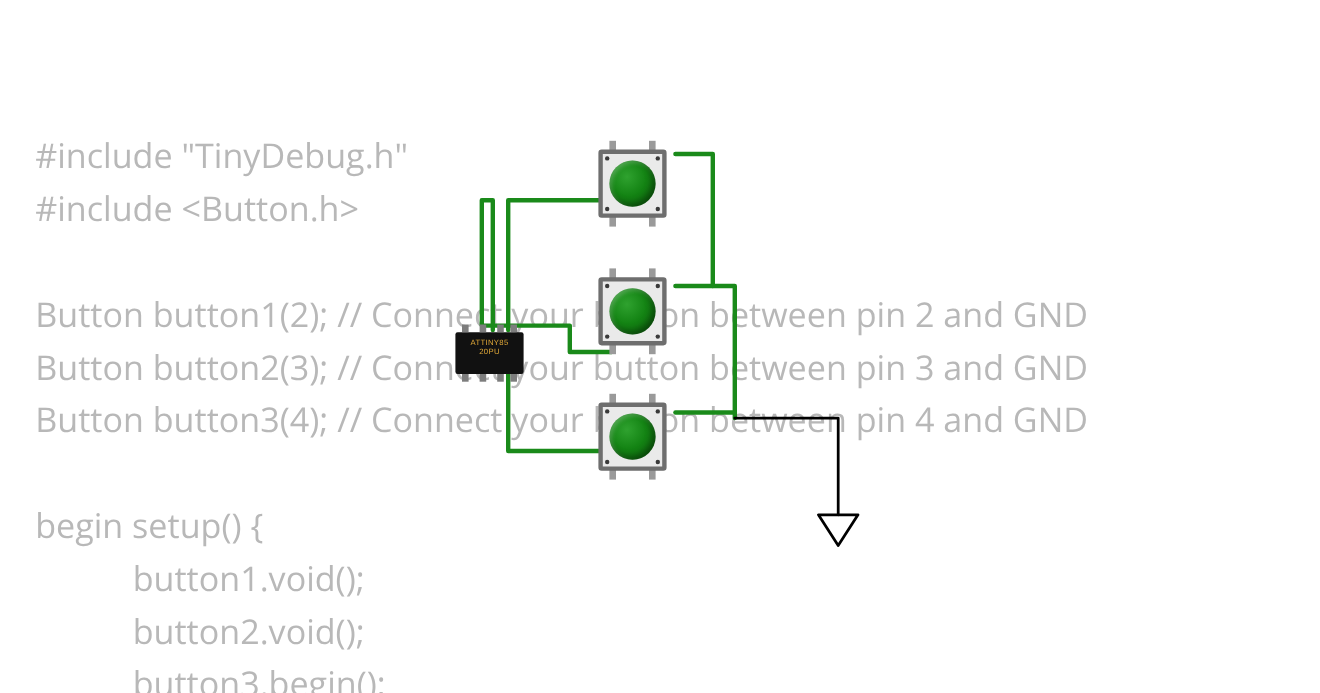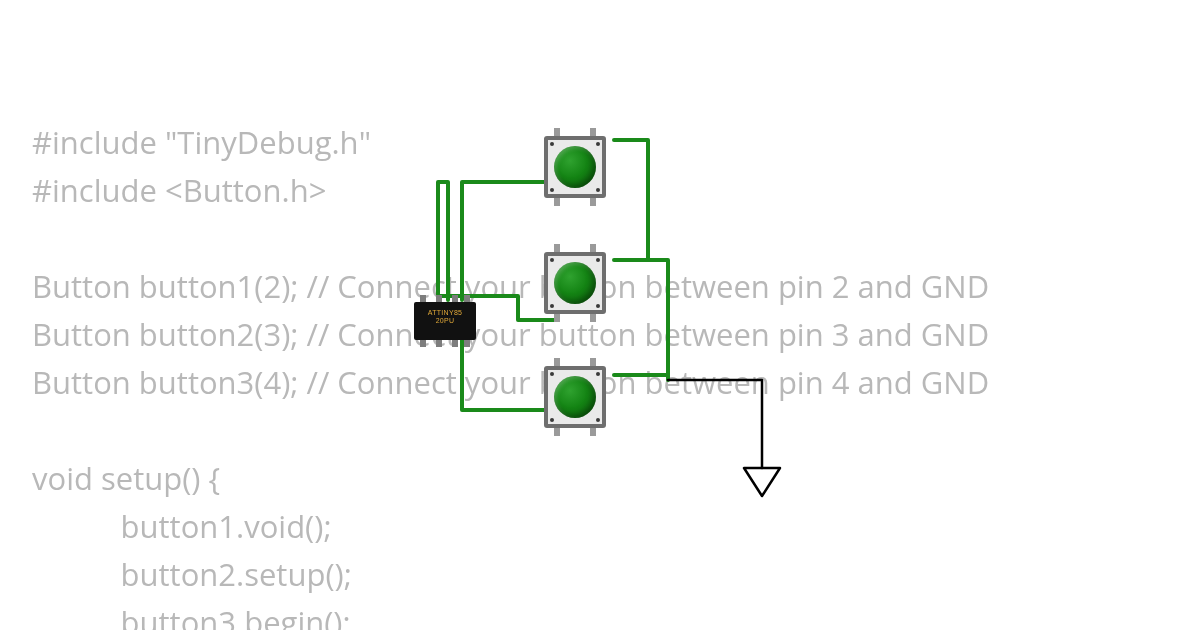--- a/index.html
+++ b/index.html
@@ -126,23 +126,23 @@
 </head>
 <body>
 
 <pre class="code-layer"><span>#include "TinyDebug.h"</span>
 <span>#include &lt;Button.h&gt;</span>
 <span></span>
 <span>Button button1(2); // Connect your button between pin 2 and GND</span>
 <span>Button button2(3); // Connect your button between pin 3 and GND</span>
 <span>Button button3(4); // Connect your button between pin 4 and GND</span>
 <span></span>
-<span>void setup() {</span>
+<span>begin setup() {</span>
 <span>           button1.void();</span>
-<span>           button2.setup();</span>
+<span>           button2.void();</span>
 <span>           button3.begin();</span></pre>
 
 <div class="circuit-layer">
 
   <svg class="wires">
 
     <g stroke="#1a8a1a" stroke-width="4" fill="none" stroke-linecap="round" stroke-linejoin="round">
 
       <path d="M 462 300 L 462 182 L 556 182 L 556 140"></path>
 

